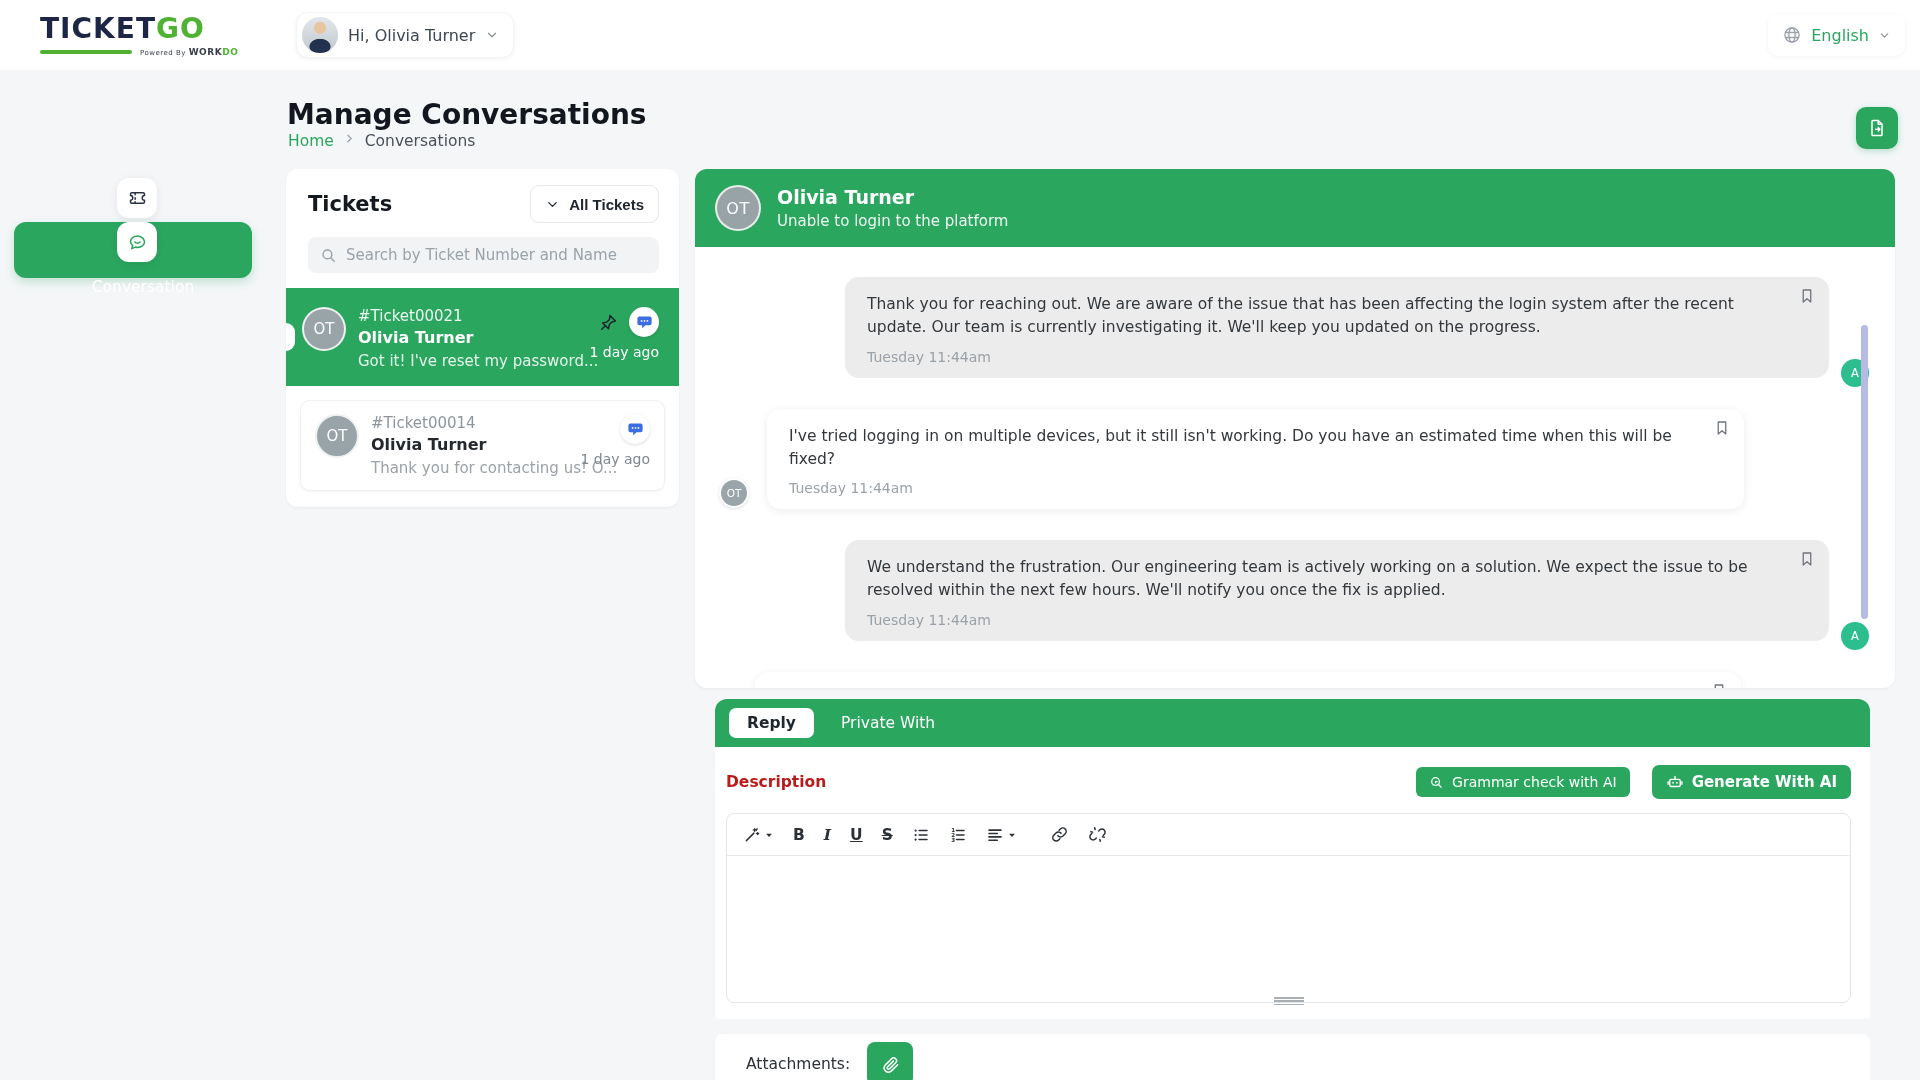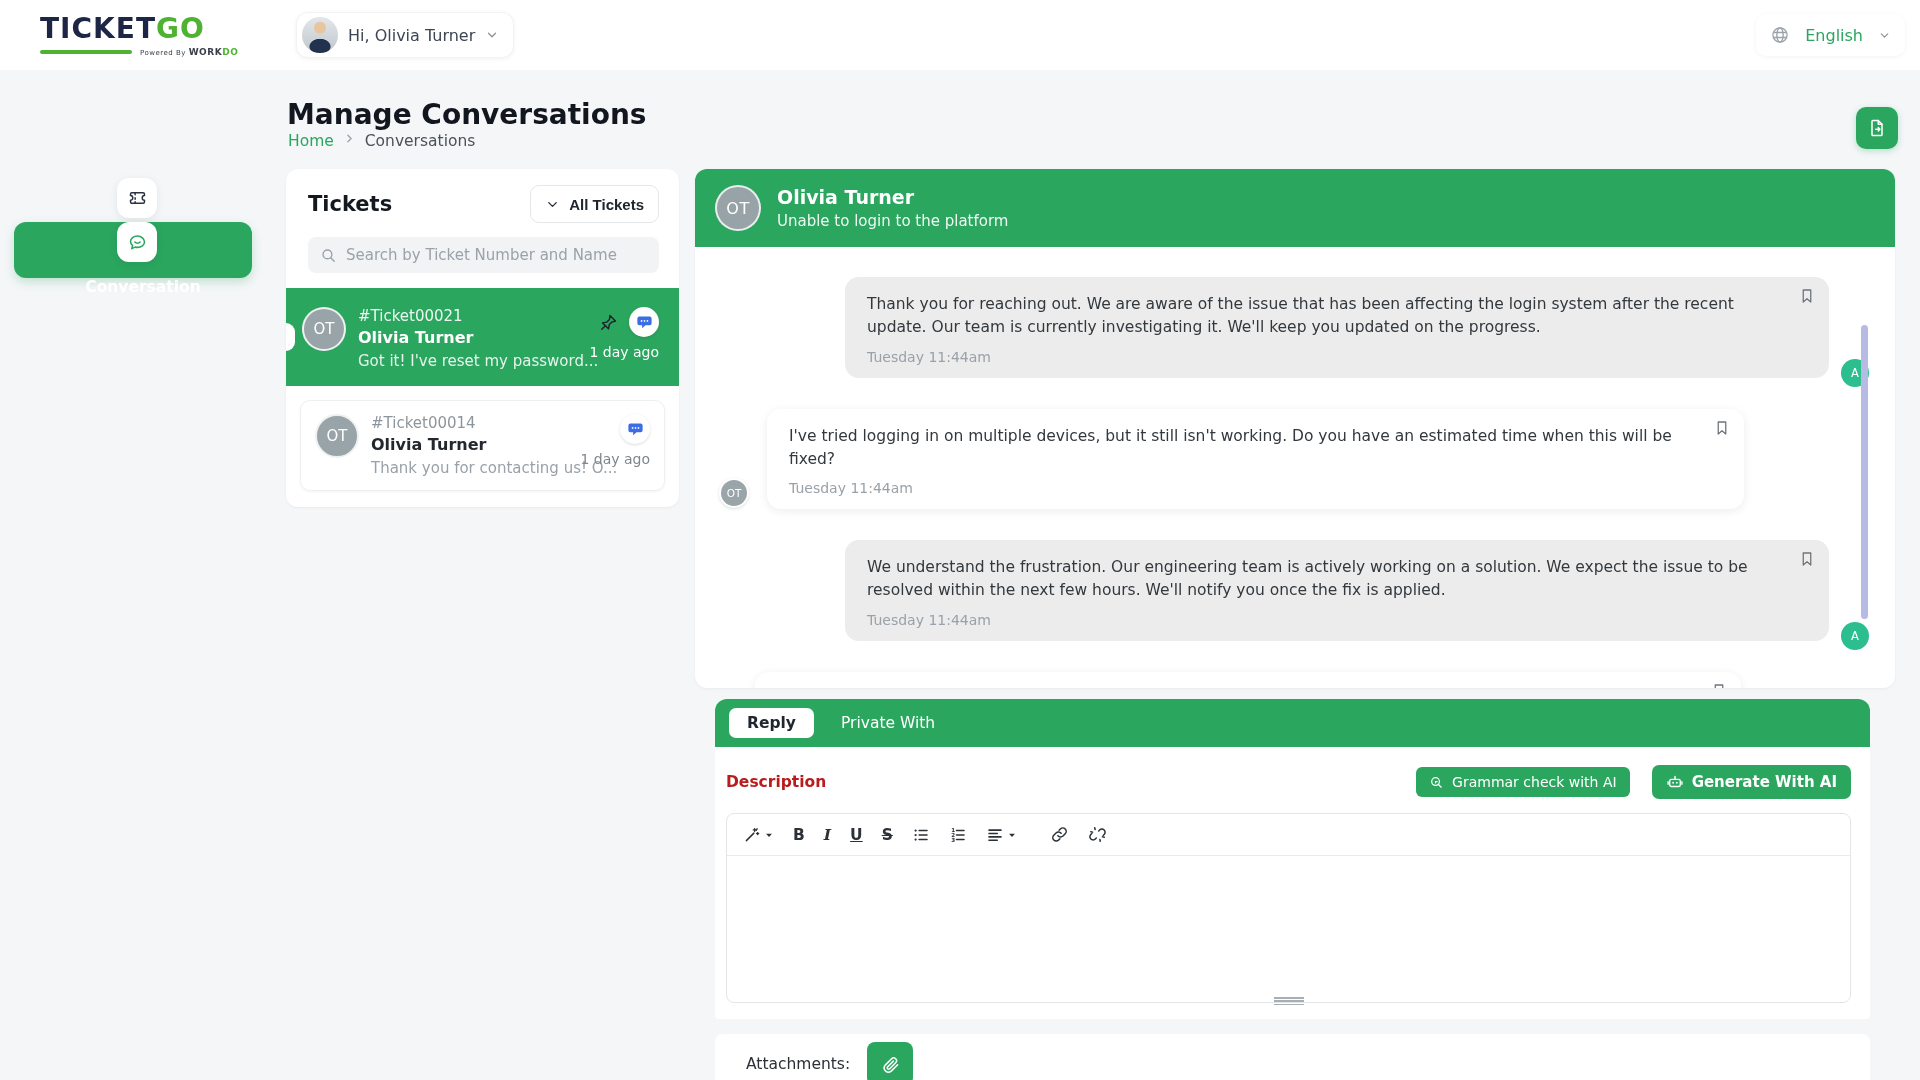--- a/index.html
+++ b/index.html
@@ -24,37 +24,37 @@
     display:flex; align-items:center; gap:10px; padding:0 14px 0 5px; cursor:pointer; }
   .avatar-photo { width:36px; height:36px; border-radius:50%;
     background:
       radial-gradient(circle at 50% 30%, #e9c59f 0 5.5px, rgba(0,0,0,0) 6.5px),
       radial-gradient(ellipse 15px 11px at 50% 82%, #22314e 0 10px, rgba(0,0,0,0) 11px),
       linear-gradient(180deg,#e3e7ea,#bfc7cd); }
   .greeting { font-size:16px; color:#3c4654; }
 
   .lang-pill { position:absolute; right:15px; top:14px; height:42px; background:#fff;
     border-radius:10px; box-shadow:0 1px 4px rgba(16,24,40,.05); display:flex; align-items:center;
-    gap:15px; padding:0 14px; cursor:pointer; }
+    gap:9px; padding:0 14px; cursor:pointer; }
   .lang-label { font-size:16px; color:#2aa65f; }
   .icon-gray { color:#9aa2ab; }
 
   
   .sidebar { position:absolute; left:0; top:70px; width:262px; height:1010px; }
   .side-item { position:absolute; left:14px; width:238px; display:flex; align-items:center;
     gap:16px; cursor:pointer;flex-direction:column; }
   .side-item .chip { width:40px; height:40px; background:#fff; border-radius:12px;
     box-shadow:0 2px 8px rgba(16,24,40,.08); display:flex; align-items:center; justify-content:center;
     color:#2a3240; flex:0 0 40px; }
   .side-create { top:108px; height:48px; padding-left:8px; }
   .side-create .lbl { font-size:15.5px; font-weight:600; color:#1f2630; }
   .side-conv { top:152px; height:56px; background:#2aa65f; border-radius:12px; padding-left:8px;
     box-shadow:0 4px 10px rgba(42,166,95,.25); }
   .side-conv .chip { color:#2aa65f; }
-  .side-conv .lbl { font-size:15.5px; font-weight:700; color:#fff;margin-left:12px; }
+  .side-conv .lbl { font-size:15.5px; font-weight:400; color:#fff;margin-left:12px; }
 
   
   .page-title { position:absolute; left:287px; top:98px; font-size:28px; font-weight:700; color:#12161f; }
   .breadcrumb { position:absolute; left:288px; top:132px; display:flex; align-items:flex-start; gap:9px; font-size:15.5px; }
   .crumb-home { color:#2aa65f; cursor:pointer; }
   .crumb-sep { color:#9aa2ab; }
   .crumb-cur { color:#4a5158; }
   .export-btn { position:absolute; left:1856px; top:107px; width:42px; height:42px; background:#2aa65f;
     border-radius:10px; display:flex; align-items:center; justify-content:center; color:#fff; cursor:pointer;
     box-shadow:0 2px 6px rgba(42,166,95,.3); }

